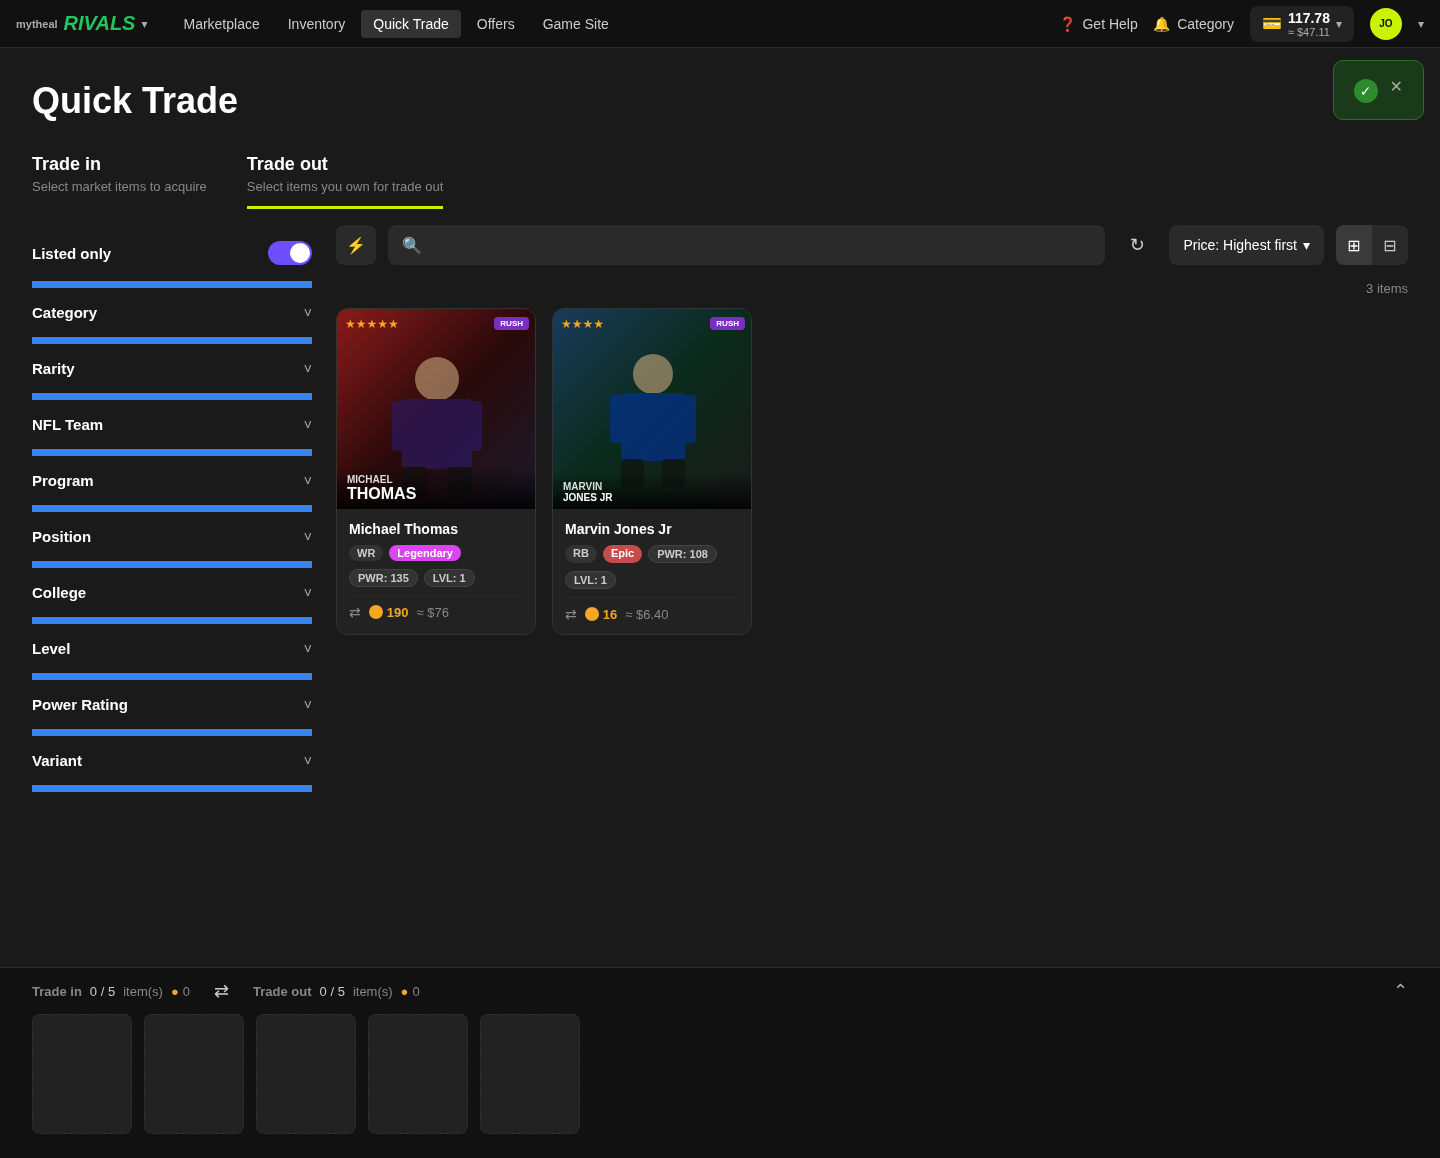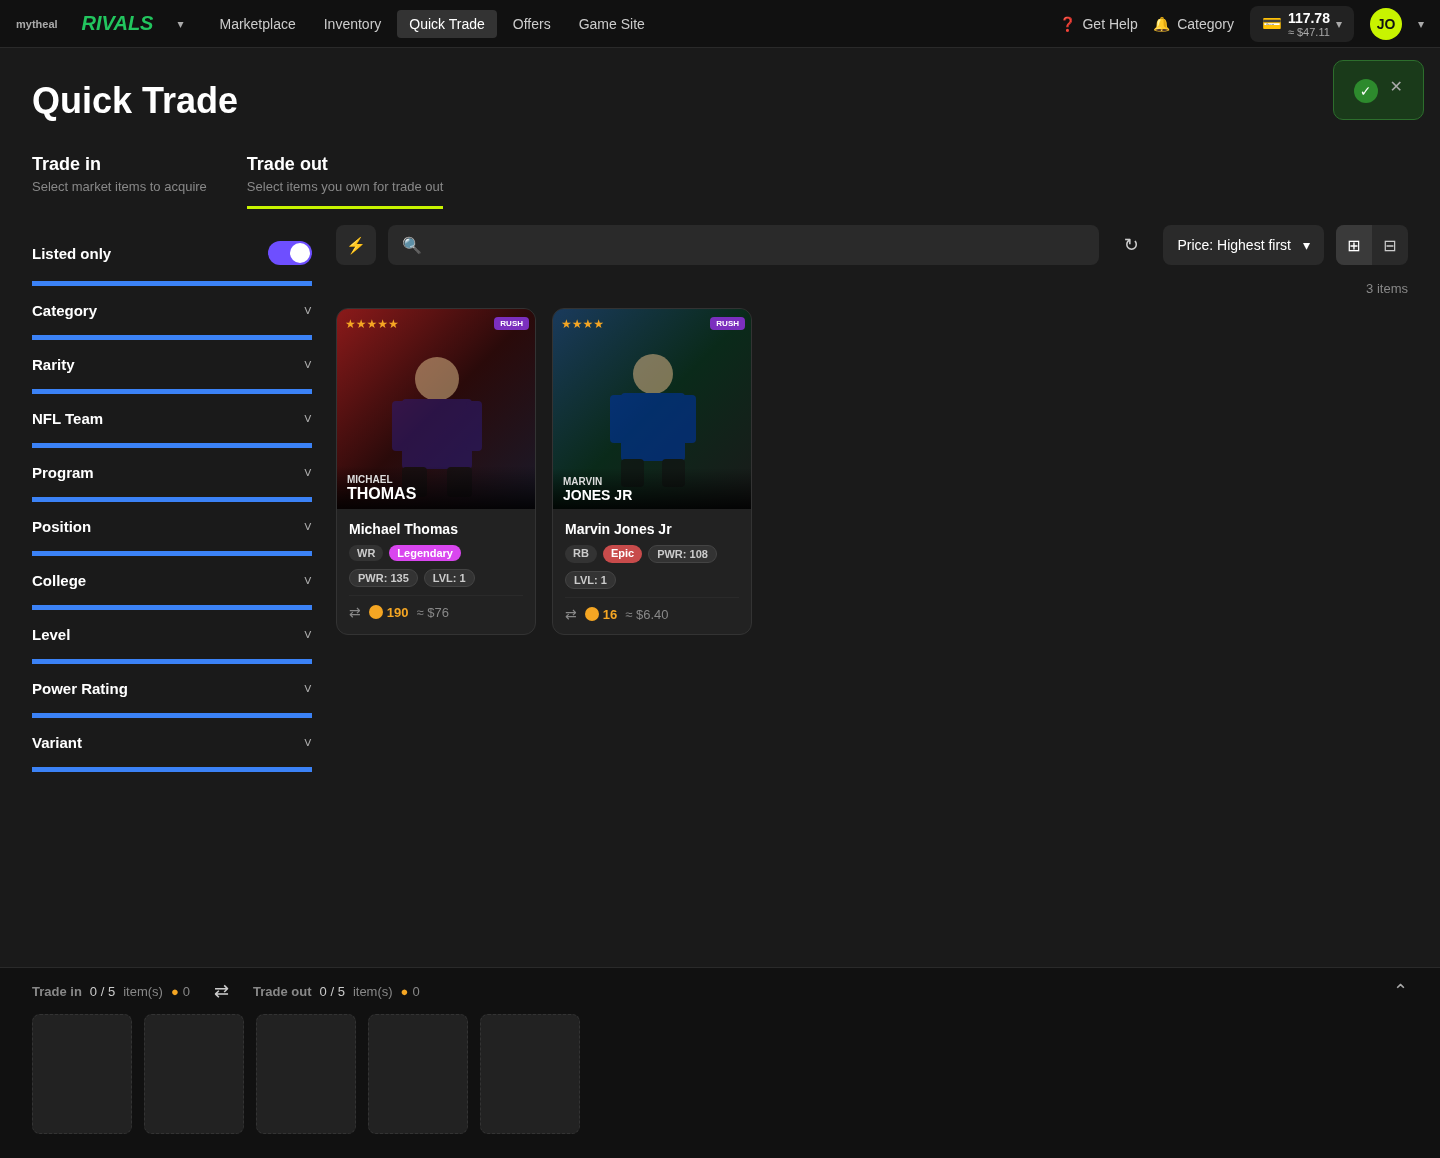--- a/index.html
+++ b/index.html
@@ -17,21 +17,21 @@
       align-items: center;
       background: #111;
       height: 48px;
       padding: 0 16px;
       gap: 24px;
       border-bottom: 1px solid #2a2a2a;
       position: relative;
       z-index: 10;
     }
     .nav-logo {
-      display: flex; align-items: center; gap: 24px;
+      display: flex; align-items: center; gap: 6px;
     }
     .nav-links {
       display: flex; gap: 4px; align-items: center;
     }
     .nav-link {
       padding: 6px 12px; color: #ccc; font-size: 14px; cursor: pointer; border-radius: 4px;
       text-decoration: none;
     }
     .nav-link.active { color: #fff; background: #333; }
     .nav-right {
@@ -39,21 +39,21 @@
     }
     .nav-right-item {
       display: flex; align-items: center; gap: 6px; color: #ccc; font-size: 14px; cursor: pointer;
     }
     .nav-balance {
       display: flex; align-items: center; gap: 6px; background: #222; border-radius: 8px; padding: 4px 12px;
     }
     .nav-avatar {
       width: 32px; height: 32px; background: #c8f400; border-radius: 50%;
       display: flex; align-items: center; justify-content: center;
-      font-weight: 700; font-size: 14px; color: #111; cursor: pointer;
+      font-weight: 700; font-size: 10px; color: #111; cursor: pointer;
     }
 
     
     .toast {
       position: fixed; top: 60px; right: 16px;
       background: #1a3a1a; border: 1px solid #2d6e2d; border-radius: 10px;
       padding: 16px 20px; display: flex; align-items: flex-start; gap: 12px;
       max-width: 440px; z-index: 100;
     }
     .toast-icon {
@@ -104,21 +104,21 @@
       gap: 24px;
       margin-top: 16px;
     }
 
     
     .sidebar {
       width: 280px; flex-shrink: 0;
       background: #1a1a1a;
     }
     .filter-item {
-      border-bottom: 5px solid #3b82f6;
+      border-bottom: 7px solid #3b82f6;
       padding: 16px 0;
     }
     .filter-item-header {
       display: flex; align-items: center; justify-content: space-between; cursor: pointer;
     }
     .filter-item-label {
       font-size: 15px; font-weight: 600; color: #fff;
     }
     .filter-chevron { color: #aaa; font-size: 14px; }
     .toggle {
@@ -149,21 +149,21 @@
     }
     .search-bar input {
       background: transparent; border: none; outline: none; color: #fff; font-size: 14px; flex: 1;
     }
     .search-bar input::placeholder { color: #666; }
     .refresh-btn {
       width: 40px; height: 40px; background: transparent; border: none; cursor: pointer;
       color: #ccc; font-size: 18px; display: flex; align-items: center; justify-content: center;
     }
     .sort-btn {
-      display: flex; align-items: center; gap: 12px; background: #2a2a2a; border-radius: 8px;
+      display: flex; align-items: center; gap: 6px; background: #2a2a2a; border-radius: 8px;
       padding: 0 14px; height: 40px; cursor: pointer; font-size: 14px; color: #fff; border: none;
     }
     .view-btns {
       display: flex; background: #2a2a2a; border-radius: 8px; overflow: hidden;
     }
     .view-btn {
       width: 36px; height: 40px; display: flex; align-items: center; justify-content: center;
       cursor: pointer; font-size: 16px; color: #ccc; border: none; background: transparent;
     }
     .view-btn.active { background: #3a3a3a; color: #fff; }
@@ -473,21 +473,21 @@
                 <rect x="27" y="76" width="15" height="48" rx="4" fill="#0033a0"></rect>
                 <rect x="98" y="76" width="15" height="48" rx="4" fill="#0033a0"></rect>
                 <rect x="38" y="140" width="23" height="28" rx="4" fill="#111"></rect>
                 <rect x="79" y="140" width="23" height="28" rx="4" fill="#111"></rect>
               </svg>
             </div>
             <div class="card-stars">★★★★</div>
             <div class="card-logo" style="background:#7b2fbe;font-size:8px;">RUSH</div>
             <div class="card-name-tag">
               <div style="font-size:10px;color:#ddd;font-weight:600;">MARVIN</div>
-              <div style="font-size:14px;font-weight:900;color:#fff;text-transform:uppercase;">JONES JR</div>
+              <div style="font-size:10px;font-weight:900;color:#fff;text-transform:uppercase;">JONES JR</div>
             </div>
           </div>
           <div class="card-body">
             <div class="card-player-name">Marvin Jones Jr</div>
             <div class="card-tags">
               <span class="tag tag-pos">RB</span>
               <span class="tag tag-epic">Epic</span>
               <span class="tag tag-pwr">PWR: <span>108</span></span>
             </div>
             <div class="card-tags">

